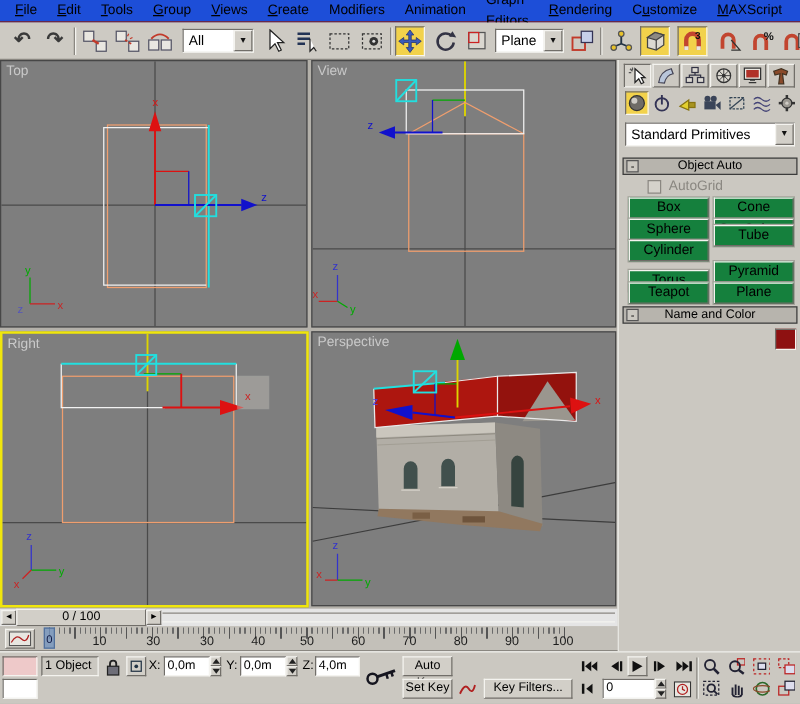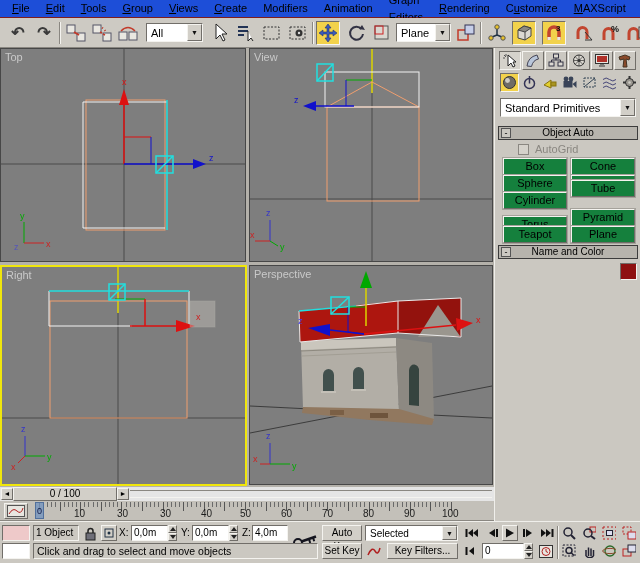--- a/index.html
+++ b/index.html
@@ -517,28 +517,23 @@
         <span class="tri-d"></span>
       </div>
     </div>
   <span class="lbl" style="left:242px;top:3px">Z:</span>
   <div class="field" style="left:252px;top:3px;width:36px">4,0m</div>
   <div class="abs" style="left:292px;top:4px;width:26px;height:28px"><svg width="26" height="28">
         <circle cx="6" cy="17" r="4" fill="none" stroke="#15151f" stroke-width="2"></circle>
         <path d="M9.5 15.5 L24 10.5" stroke="#15151f" stroke-width="2.5"></path>
         <path d="M17 13 l1.2 4 M21 11.6 l1.2 3.6" stroke="#15151f" stroke-width="2"></path>
       </svg></div>
-  <div class="sunken abs" style="left:33px;top:21px;width:285px;height:16px;background:#cbc8c1;font-size:10.5px;line-height:14px;padding-left:3px">Click and drag to select and move objects</div>
 
   <div class="sbtn3d" style="left:322px;top:3px;width:40px;height:16px;font-size:10px;line-height:14px">Auto Key</div>
   <div class="sbtn3d" style="left:322px;top:21px;width:40px;height:16px;font-size:10px;line-height:14px">Set Key</div>
-  <div class="dd" style="left:365px;top:3px;width:93px;height:16px">
-      <span style="font-size:10px">Selected</span>
-      <span class="dda">▼</span>
-    </div>
   <div class="sbtn" style="left:365px;top:21px;width:18px;height:16px">
       <svg width="14" height="12">
         <path d="M1 10 Q5 1 8 6 T13 3" fill="none" stroke="#b02020" stroke-width="1.5"></path>
       </svg>
     </div>
   <div class="sbtn3d" style="left:387px;top:21px;width:71px;height:16px;font-size:10px;line-height:14px">Key Filters...</div>
 
   <div class="sbtn" style="left:463px;top:3px">
       <svg width="13" height="10">
         <path d="M1.5 1 v8" stroke="#111" stroke-width="2"></path>

